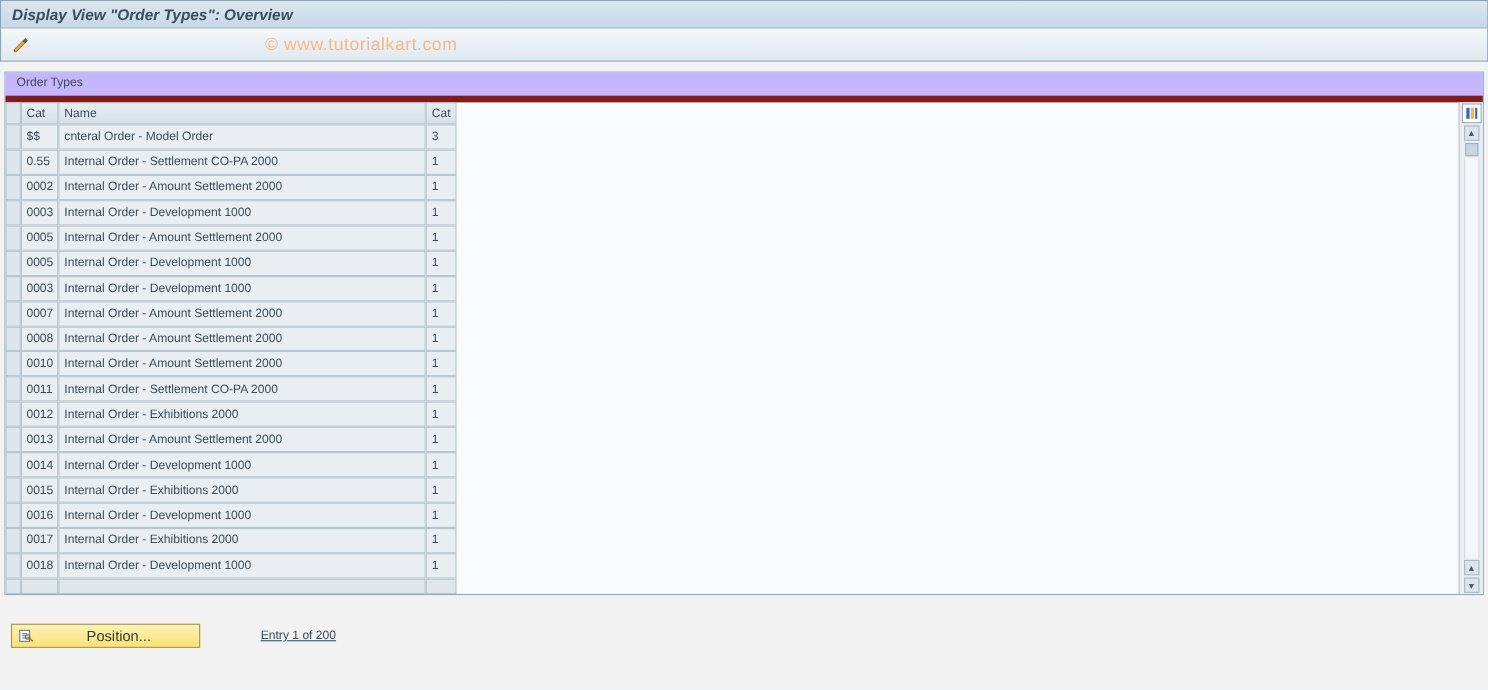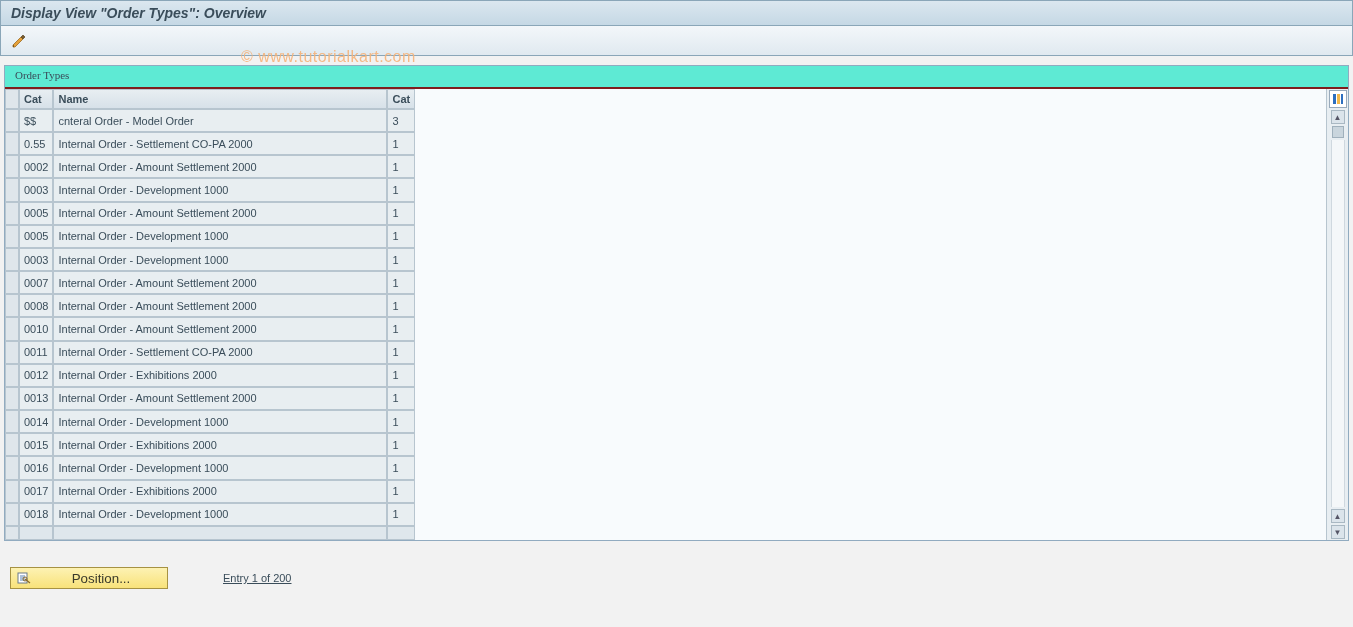--- a/index.html
+++ b/index.html
@@ -38,21 +38,21 @@
       margin-bottom: 9px;
       position: relative;
     }
     .pencil-icon {
       width: 20px; height: 20px;
       display:flex; align-items:center; justify-content:center;
       cursor:pointer;
     }
     .watermark {
       position: absolute;
-      left: 240px; top: 16px;
+      left: 240px; top: 0;
       height: 30px;
       display:flex; align-items:center;
       color: #f5b37a;
       font-size: 16px;
       font-weight: normal;
       letter-spacing:.5px;
       pointer-events:none;
       opacity:.9;
     }
     .content-area {
@@ -65,23 +65,22 @@
       height: 476px;
       display:flex;
       flex-direction:column;
     }
     .group-title {
       position: relative;
       top: 0;
       left: 0;
       padding: 3px 10px 6px;
       color: #3a4d5a;
-      background: #5eead4;
-      border-bottom: 2px solid #7f1d1d;
-      font-family: Liberation Serif, serif;
+      background: #c4b5fd;
+      border-bottom: 6px solid #7f1d1d;
     }
     .table-wrap {
       flex:1;
       display:flex;
       position:relative;
     }
     .data-table {
       border-collapse: separate;
       border-spacing: 0;
       table-layout: fixed;
@@ -91,21 +90,21 @@
       padding: 2px 4px;
       text-align: left;
       background: #eff3f6;
       color: #3a4d5a;
       height: 20px;
       white-space: nowrap;
       overflow:hidden;
     }
     .data-table th {
       background: linear-gradient(#e8eef2, #d7e1e9);
-      font-weight: bold;
+      font-weight: normal;
     }
     .data-table td {
       background: #e8eef1;
     }
     .col-sel { width: 14px; background:#dfe6eb !important; }
     .col-cat1 { width: 34px; }
     .col-name { width: 334px; }
     .col-cat2 { width: 28px; }
     .footer-row td {
       background: #dfe7ec;
@@ -155,21 +154,21 @@
       margin:1px;
     }
     .status-bar {
       margin-top: 26px;
       display:flex;
       align-items:center;
       gap: 24px;
       padding-left: 6px;
     }
     .pos-btn {
-      width: 158px;
+      width: 172px;
       height: 22px;
       background: linear-gradient(#fdf2b3, #f8e27a);
       border: 1px solid #a69243;
       display:flex;
       align-items:center;
       gap:10px;
       padding: 0 6px;
       cursor:pointer;
       color:#3a3a2a;
     }

